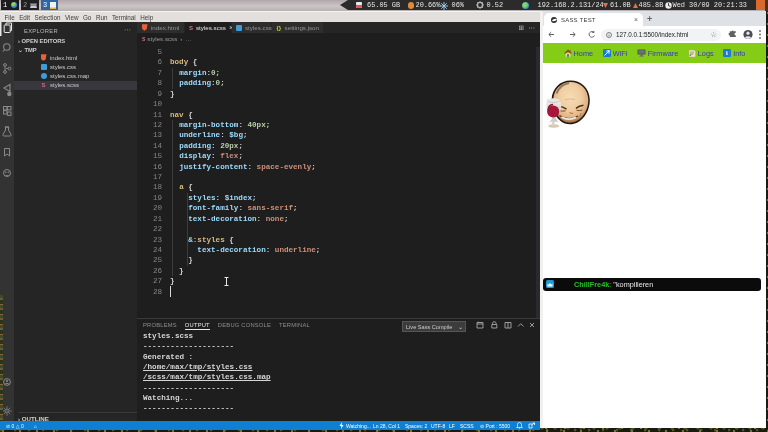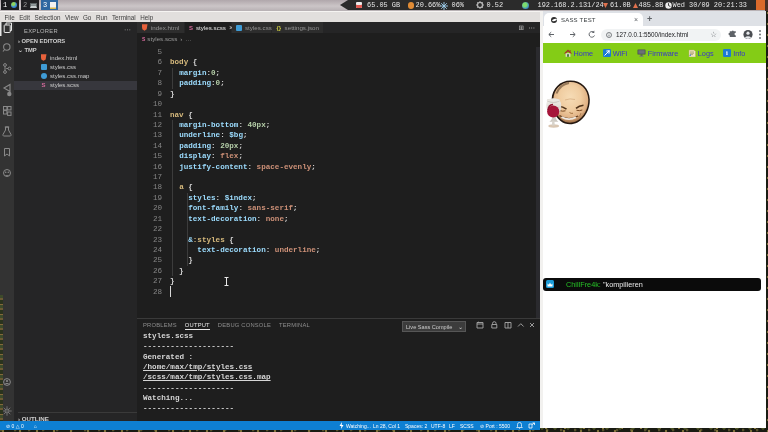--- a/index.html
+++ b/index.html
@@ -397,14 +397,14 @@
     </svg>
   </div>
 </div>
 
 <div class="abs" style="left:0;top:295px;width:3px;height:126px;background:repeating-linear-gradient(to bottom,#3d4a2a 0 3px,#6b5a33 3px 5px,#2a331e 5px 9px,#83683a 9px 10px);"></div>
 
 <div class="abs" id="chat">
   <span style="display:inline-flex;width:8px;height:8px;border-radius:1.5px;background:#1a9ad6;margin-left:3px;align-items:center;justify-content:center;"><svg width="6" height="5" viewBox="0 0 6 5">
         <path d="M0.5 4.5 v-3 l1.4 1.2 L3 0.6 l1.1 2.1 L5.5 1.5 v3 z" fill="#fff"></path>
       </svg></span>
-  <span style="color:#26c126;font-weight:normal;margin-left:12px;">ChillFre4k</span><span style="color:#26c126;">:</span><span style="color:#e8e8e8;"> "kompilieren</span>
+  <span style="color:#26c126;font-weight:bold;margin-left:20px;">ChillFre4k</span><span style="color:#26c126;">:</span><span style="color:#e8e8e8;"> "kompilieren</span>
 </div>
 
 </body></html>

